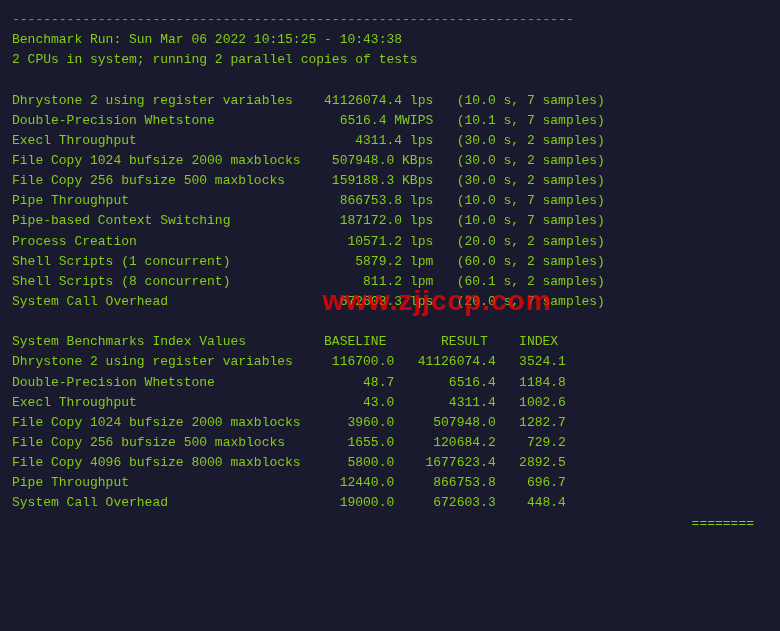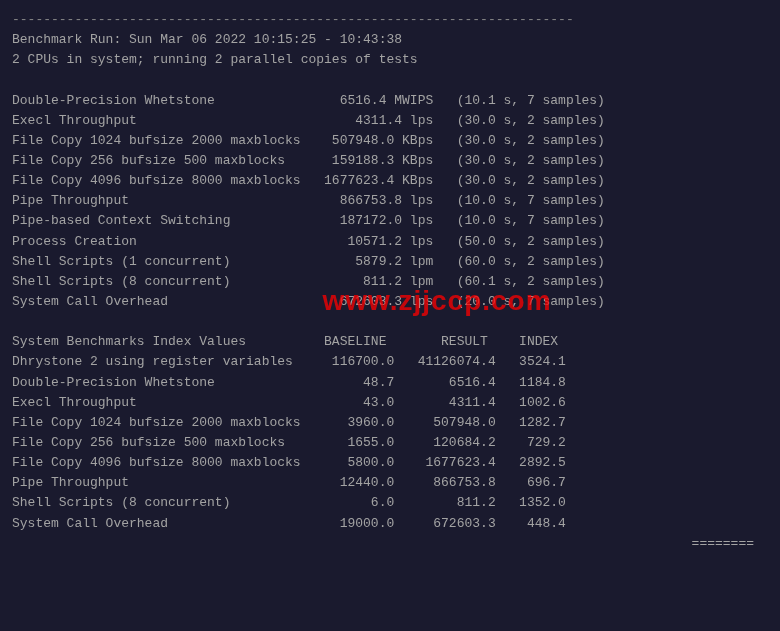--- a/index.html
+++ b/index.html
@@ -14,21 +14,21 @@
       overflow: hidden;
     }
     .terminal {
       width: 100%;
       height: 100%;
       position: relative;
     }
     .line {
       white-space: pre;
       line-height: 1.55;
-      color: #a3a3a3;
+      color: #84cc16;
     }
     .separator {
       color: #888;
     }
     .watermark {
       position: absolute;
       top: 275px;
       left: 50%;
       transform: translateX(-50%);
       color: red;
@@ -48,44 +48,43 @@
 <body>
 
 <div class="terminal">
 
   <div class="line separator">------------------------------------------------------------------------</div>
   <div class="line">Benchmark Run: Sun Mar 06 2022 10:15:25 - 10:43:38</div>
   <div class="line">2 CPUs in system; running 2 parallel copies of tests</div>
   <div class="line">&nbsp;</div>
 
   <div id="results-section">
+      <div class="line">Dhrystone 2 using register variables    41126074.4 lps   (10.0 s, 7 samples)</div>
       <div class="line">Double-Precision Whetstone                6516.4 MWIPS   (10.1 s, 7 samples)</div>
       <div class="line">Execl Throughput                            4311.4 lps   (30.0 s, 2 samples)</div>
       <div class="line">File Copy 1024 bufsize 2000 maxblocks    507948.0 KBps   (30.0 s, 2 samples)</div>
       <div class="line">File Copy 256 bufsize 500 maxblocks      159188.3 KBps   (30.0 s, 2 samples)</div>
-      <div class="line">File Copy 4096 bufsize 8000 maxblocks   1677623.4 KBps   (30.0 s, 2 samples)</div>
       <div class="line">Pipe Throughput                           866753.8 lps   (10.0 s, 7 samples)</div>
       <div class="line">Pipe-based Context Switching              187172.0 lps   (10.0 s, 7 samples)</div>
-      <div class="line">Process Creation                           10571.2 lps   (50.0 s, 2 samples)</div>
+      <div class="line">Process Creation                           10571.2 lps   (20.0 s, 2 samples)</div>
       <div class="line">Shell Scripts (1 concurrent)                5879.2 lpm   (60.0 s, 2 samples)</div>
       <div class="line">Shell Scripts (8 concurrent)                 811.2 lpm   (60.1 s, 2 samples)</div>
       <div class="line">System Call Overhead                      672603.3 lps   (20.0 s, 7 samples)</div>
     </div>
 
   <div class="line">&nbsp;</div>
   <div class="line">System Benchmarks Index Values          BASELINE       RESULT    INDEX</div>
 
   <div id="index-section">
       <div class="line">Dhrystone 2 using register variables     116700.0   41126074.4   3524.1</div>
       <div class="line">Double-Precision Whetstone                   48.7       6516.4   1184.8</div>
       <div class="line">Execl Throughput                             43.0       4311.4   1002.6</div>
       <div class="line">File Copy 1024 bufsize 2000 maxblocks      3960.0     507948.0   1282.7</div>
       <div class="line">File Copy 256 bufsize 500 maxblocks        1655.0     120684.2    729.2</div>
       <div class="line">File Copy 4096 bufsize 8000 maxblocks      5800.0    1677623.4   2892.5</div>
       <div class="line">Pipe Throughput                           12440.0     866753.8    696.7</div>
-      <div class="line">Shell Scripts (8 concurrent)                  6.0        811.2   1352.0</div>
       <div class="line">System Call Overhead                      19000.0     672603.3    448.4</div>
     </div>
 
   <div class="line" style="text-align:right; padding-right: 14px;">========</div>
 
   <div class="watermark">www.zjjccp.com</div>
 </div>
 
 </body></html>

